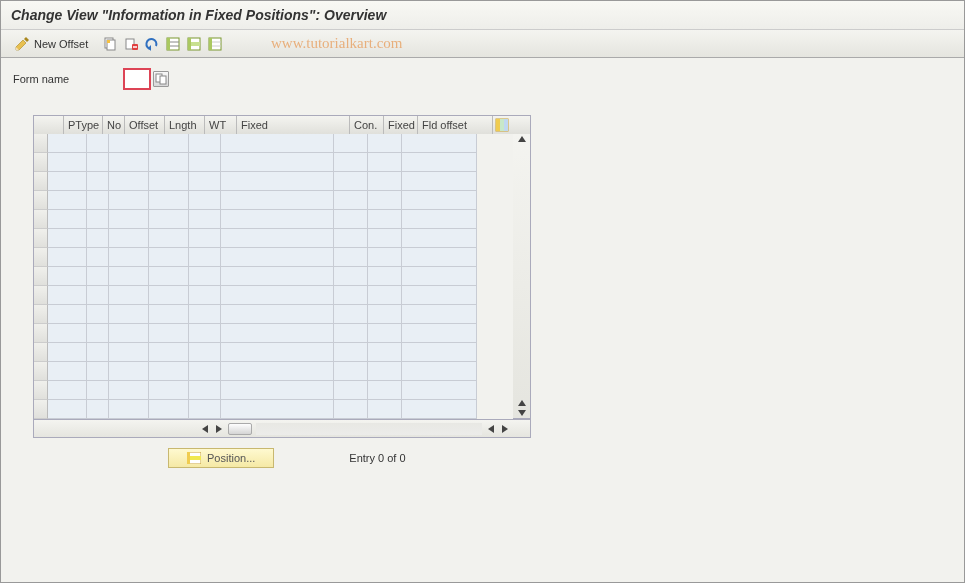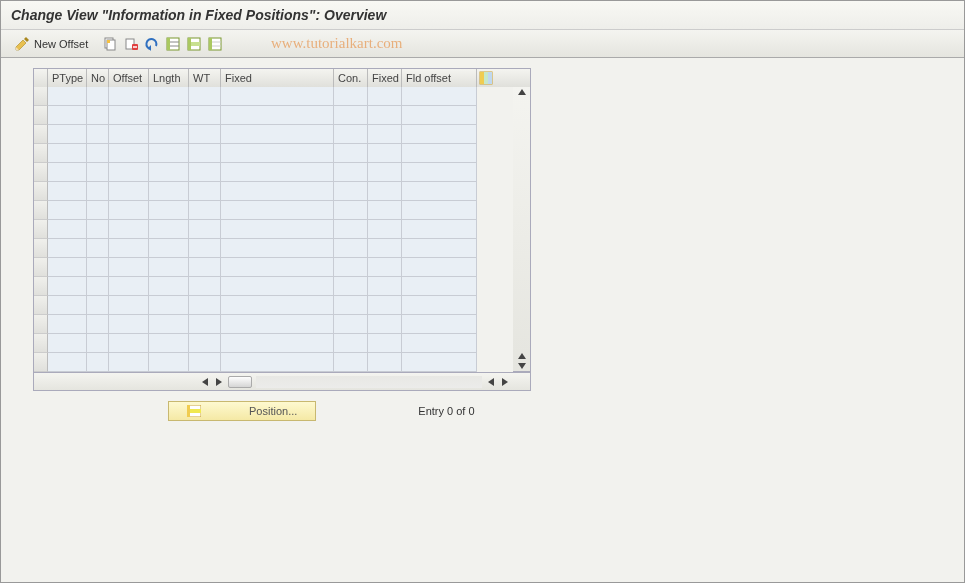--- a/index.html
+++ b/index.html
@@ -11,21 +11,21 @@
   .new-entries { display: inline-flex; align-items: center; margin-right: 8px; cursor: pointer; padding: 2px 5px; }
   .new-entries svg { width: 16px; height: 16px; margin-right: 4px; }
   .watermark { position: absolute; left: 270px; top: 5px; color: #e8a56a; font-size: 15px; font-family: Georgia, serif; opacity: 0.85; pointer-events: none; }
   .form-area { padding: 10px 12px; }
   .form-row { display: flex; align-items: center; margin-bottom: 25px; }
   .form-label { width: 110px; font-size: 11px; }
   .form-input-wrap { display: flex; align-items: center; border: 2px solid #d45; padding: 1px; background: #fff; }
   .form-input { border: none; background: #fff; width: 22px; height: 16px; outline: none; font-size: 11px; }
   .search-help { margin-left: 2px; display: inline-flex; align-items: center; justify-content: center; width: 16px; height: 16px; background: linear-gradient(#f8f8f8,#d8d8d8); border: 1px solid #999; cursor: pointer; border-radius: 1px; }
   .table-wrap { position: relative; margin: 0 20px; width: 498px; }
-  .table-head-row { display: flex; border-top: 1px solid #aab; border-left: 1px solid #aab; border-right: 1px solid #aab; background: linear-gradient(#f4f4f0, #e0e0db); }
+  .table-head-row { display: flex; border-top: 1px solid #aab; border-left: 1px solid #aab; border-right: 1px solid #aab; background: linear-gradient(#f4f4f0, #e0e0db); padding-left: 16px; }
   .row-selector-head { width: 14px; border-right: 1px solid #bbb; }
   .th { border-right: 1px solid #bbb; padding: 3px 4px; font-size: 11px; color: #444; text-align: left; overflow: hidden; white-space: nowrap; }
   .config-btn { width: 18px; display:flex; align-items:center; justify-content:center; cursor: pointer; }
   .table-body { display: flex; border-left: 1px solid #aab; border-bottom: 1px solid #aab; }
   .rows-area { flex: 1; }
   .tr { display: flex; height: 19px; }
   .row-selector { width: 14px; background: linear-gradient(#f0f0ec,#e0e0dc); border-right: 1px solid #bbb; border-bottom: 1px solid #ccc; cursor: pointer; }
   .td { border-right: 1px solid #c8ccd4; border-bottom: 1px solid #c8ccd4; background: #e9eff5; }
   .vscroll { width: 18px; background: linear-gradient(#f4f4f0,#e5e5df); display: flex; flex-direction: column; align-items: center; justify-content: space-between; border-right: 1px solid #aab; border-bottom: 1px solid #aab; padding: 2px 0; }
   .scroll-arrow { width: 0; height: 0; display: block; cursor: pointer; }
@@ -33,23 +33,23 @@
   .arrow-down { border-left: 4px solid transparent; border-right: 4px solid transparent; border-top: 6px solid #444; }
   .hscroll { display:flex; height: 18px; border-left: 1px solid #aab; border-right:1px solid #aab; border-bottom:1px solid #aab; background: linear-gradient(#f4f4f0,#e5e5df); align-items:center; }
   .hscroll .spacer-left { width: 164px; }
   .hscroll .arrow-left-h, .hscroll .arrow-right-h { width: 14px; height: 14px; display:flex; align-items:center; justify-content:center; cursor:pointer; }
   .tri-left { width:0;height:0;border-top:4px solid transparent;border-bottom:4px solid transparent;border-right:6px solid #444; }
   .tri-right { width:0;height:0;border-top:4px solid transparent;border-bottom:4px solid transparent;border-left:6px solid #444; }
   .hscroll-thumb { width: 24px; height: 12px; background: linear-gradient(#fefefe,#d5d5d5); border:1px solid #aaa; border-radius:2px; margin: 0 2px; cursor:pointer; }
   .hscroll-track { flex:1; height:12px; background: linear-gradient(#e8e8e4,#ececea); margin: 0 2px; }
   .footer-row { display: flex; align-items: center; margin: 10px 20px 0 20px; }
   .pos-btn-wrap { margin-left: 135px; }
-  .pos-btn { display:inline-flex; align-items:center; background: linear-gradient(#fef9d0,#f5e9a5); border:1px solid #c8b870; padding: 3px 18px; cursor: pointer; color: #555; gap: 42px; }
+  .pos-btn { display:inline-flex; align-items:center; background: linear-gradient(#fef9d0,#f5e9a5); border:1px solid #c8b870; padding: 3px 18px; cursor: pointer; color: #555; }
   .pos-btn svg { width: 14px; height: 12px; margin-right: 6px; }
-  .entry-text { margin-left: 102px; color: #333; }
+  .entry-text { margin-left: 75px; color: #333; }
 </style>
 </head>
 <body>
 
 <div class="container">
 
   <div class="title-bar">Change View "Information in Fixed Positions": Overview</div>
 
   <div class="toolbar">
     <span class="new-entries">
@@ -107,20 +107,32 @@
         <rect x="2" y="2" width="3" height="12" fill="#aac860"></rect>
         <line x1="5" y1="6" x2="14" y2="6" stroke="#ccc"></line>
         <line x1="5" y1="10" x2="14" y2="10" stroke="#ccc"></line>
       </svg>
     </span>
 
     <span class="watermark">www.tutorialkart.com</span>
   </div>
 
   <div class="form-area">
+    <div class="form-row">
+      <div class="form-label">Form name</div>
+      <div class="form-input-wrap">
+        <input class="form-input" type="text" value="" style="">
+      </div>
+      <span class="search-help">
+        <svg width="12" height="12" viewBox="0 0 12 12">
+          <rect x="1" y="1" width="6" height="8" fill="#fff" stroke="#888"></rect>
+          <rect x="5" y="3" width="6" height="8" fill="#fff" stroke="#888"></rect>
+        </svg>
+      </span>
+    </div>
 
     <div class="table-wrap">
       <div class="table-head-row">
         <div class="row-selector-head"></div>
         <div class="th" style="width:39px">PType</div>
         <div class="th" style="width:22px">No</div>
         <div class="th" style="width:40px">Offset</div>
         <div class="th" style="width:40px">Lngth</div>
         <div class="th" style="width:32px">WT</div>
         <div class="th" style="width:113px">Fixed</div>

